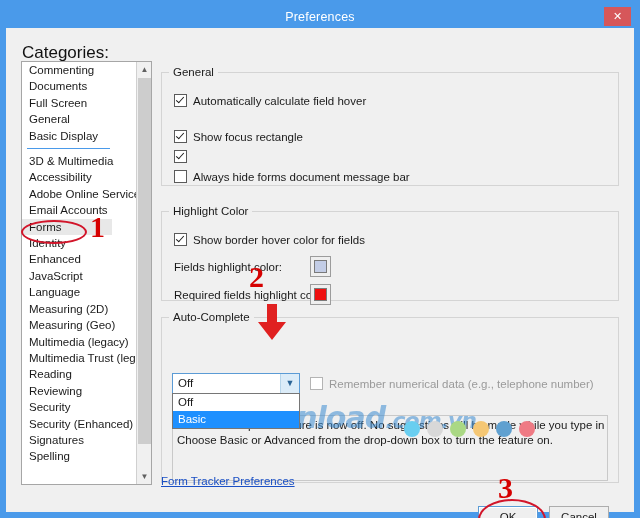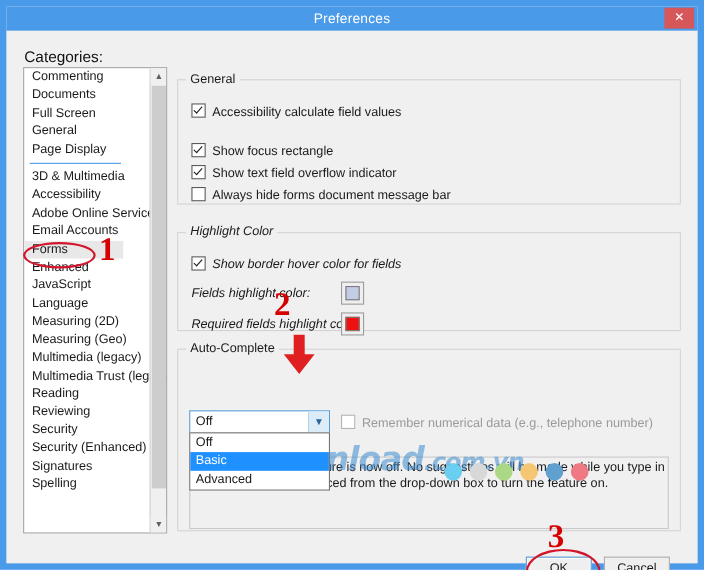--- a/index.html
+++ b/index.html
@@ -54,21 +54,21 @@
     position: absolute;
     left: 0; top: 22px;
     width: 628px; height: 484px;
     background: #f0f0f0;
   }
 
   
   #categories-label {
     position: absolute;
     left: 16px; top: 15px;
-    font-size: 14px;
+    font-size: 17px;
     color: #111;
   }
   #category-list {
     position: absolute;
     left: 15px; top: 33px;
     width: 131px; height: 424px;
     background: #ffffff;
     border: 1px solid #a6a6a6;
     box-sizing: border-box;
     overflow: hidden;
@@ -143,21 +143,21 @@
     background: transparent;
   }
   fieldset.group > legend {
     margin-left: 7px;
     padding: 0 4px;
     font-size: 11.5px;
     color: #1a1a1a;
   }
 
   #grp-general { left: 0; top: 5px; width: 456px; height: 118px; }
-  #grp-highlight { left: 0; top: 144px; width: 456px; height: 94px; font-style: italic; }
+  #grp-highlight { left: 0; top: 144px; width: 456px; height: 94px; }
   #grp-autocomplete { left: 0; top: 250px; width: 456px; height: 170px; }
 
   .chk-row {
     position: absolute;
     font-size: 11.5px;
     color: #1a1a1a;
     white-space: nowrap;
   }
   .chk-row.disabled { color: #9a9a9a; }
   .cbox {
@@ -366,27 +366,28 @@
   <div id="dialog-body">
 
     <div id="categories-label">Categories:</div>
 
     <div id="category-list">
       <div id="category-inner">
           <div class="cat-item"><span>Commenting</span></div>
           <div class="cat-item"><span>Documents</span></div>
           <div class="cat-item"><span>Full Screen</span></div>
           <div class="cat-item"><span>General</span></div>
-          <div class="cat-item"><span>Page Display</span></div>
+          <div class="cat-item"><span>Basic Display</span></div>
           <div class="cat-sep"></div>
           <div class="cat-item"><span>3D &amp; Multimedia</span></div>
           <div class="cat-item"><span>Accessibility</span></div>
           <div class="cat-item"><span>Adobe Online Services</span></div>
           <div class="cat-item"><span>Email Accounts</span></div>
           <div class="cat-item selected"><span>Forms</span></div>
+          <div class="cat-item"><span>Identity</span></div>
           <div class="cat-item"><span>Enhanced</span></div>
           <div class="cat-item"><span>JavaScript</span></div>
           <div class="cat-item"><span>Language</span></div>
           <div class="cat-item"><span>Measuring (2D)</span></div>
           <div class="cat-item"><span>Measuring (Geo)</span></div>
           <div class="cat-item"><span>Multimedia (legacy)</span></div>
           <div class="cat-item"><span>Multimedia Trust (legacy)</span></div>
           <div class="cat-item"><span>Reading</span></div>
           <div class="cat-item"><span>Reviewing</span></div>
           <div class="cat-item"><span>Security</span></div>
@@ -399,27 +400,27 @@
         <div id="cat-thumb"></div>
         <div class="sb-arrow down">▼</div>
       </div>
     </div>
 
     <div id="right-panel">
 
       <fieldset class="group" id="grp-general">
         <legend>General</legend>
         <div class="chk-row" style="left:12px; top:16px;">
-          <span class="cbox checked"></span><span>Accessibility calculate field values</span>
+          <span class="cbox checked"></span><span>Automatically calculate field hover</span>
         </div>
         <div class="chk-row" style="left:12px; top:52px;">
           <span class="cbox checked"></span><span>Show focus rectangle</span>
         </div>
         <div class="chk-row" style="left:12px; top:72px;">
-          <span class="cbox checked"></span><span>Show text field overflow indicator</span>
+          <span class="cbox checked"></span>
         </div>
         <div class="chk-row" style="left:12px; top:92px;">
           <span class="cbox"></span><span>Always hide forms document message bar</span>
         </div>
       </fieldset>
 
       <fieldset class="group" id="grp-highlight">
         <legend>Highlight Color</legend>
         <div class="chk-row" style="left:12px; top:16px;">
           <span class="cbox checked"></span><span>Show border hover color for fields</span>
@@ -438,40 +439,40 @@
         <legend>Auto-Complete</legend>
 
         <div id="combo">
           <span id="combo-value">Off</span>
           <span id="combo-arrow">▼</span>
         </div>
 
         <div id="combo-list">
             <div class="opt">Off</div>
             <div class="opt highlight">Basic</div>
-            <div class="opt">Advanced</div>
           </div>
 
         <div class="chk-row disabled" style="left:148px; top:54px;">
           <span class="cbox disabled"></span><span>Remember numerical data (e.g., telephone number)</span>
         </div>
 
         <div id="desc-box">
           <div class="desc-line" style="top:3px;">The auto-complete feature is now off. No suggestions will be made while you type in form fields.</div>
           <div class="desc-line" style="top:18px;">Choose Basic or Advanced from the drop-down box to turn the feature on.</div>
         </div>
       </fieldset>
 
     </div>
 
     <div id="watermark">
       <span>Download</span><span class="vn">.com.vn</span>
     </div>
     <div id="dots"><span style="background: rgb(105, 206, 240);"></span><span style="background: rgb(216, 216, 216);"></span><span style="background: rgb(170, 216, 132);"></span><span style="background: rgb(245, 199, 116);"></span><span style="background: rgb(95, 160, 208);"></span><span style="background: rgb(239, 122, 132);"></span></div>
 
+    <div id="tracker-link">Form Tracker Preferences</div>
     <div class="dlg-btn" id="btn-ok">OK</div>
     <div class="dlg-btn" id="btn-cancel">Cancel</div>
 
     <div class="anno-ellipse" style="left:15px; top:192px; width:62px; height:20px;"></div>
     <div class="anno-num" style="left:84px; top:182px; font-size:30px;">1</div>
 
     <div class="anno-num" style="left:243px; top:232px; font-size:30px;">2</div>
     <svg id="anno-arrow" width="30" height="37" viewBox="0 0 30 37">
       <polygon points="10,0 20,0 20,18 29,18 15,36 1,18 10,18" fill="#e02020"></polygon>
     </svg>

